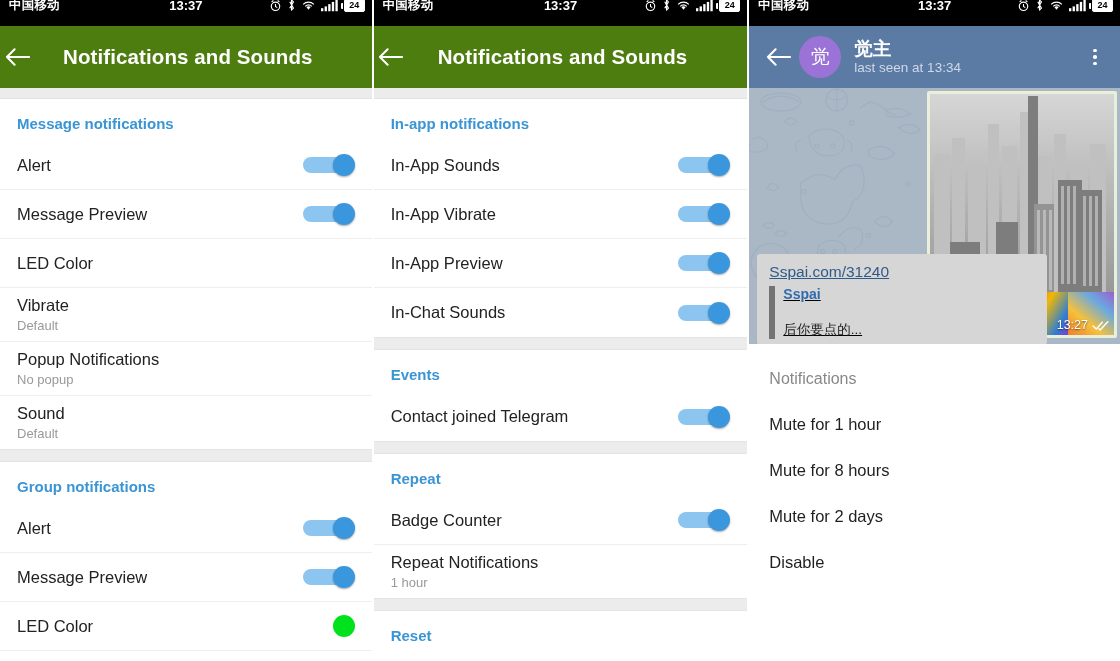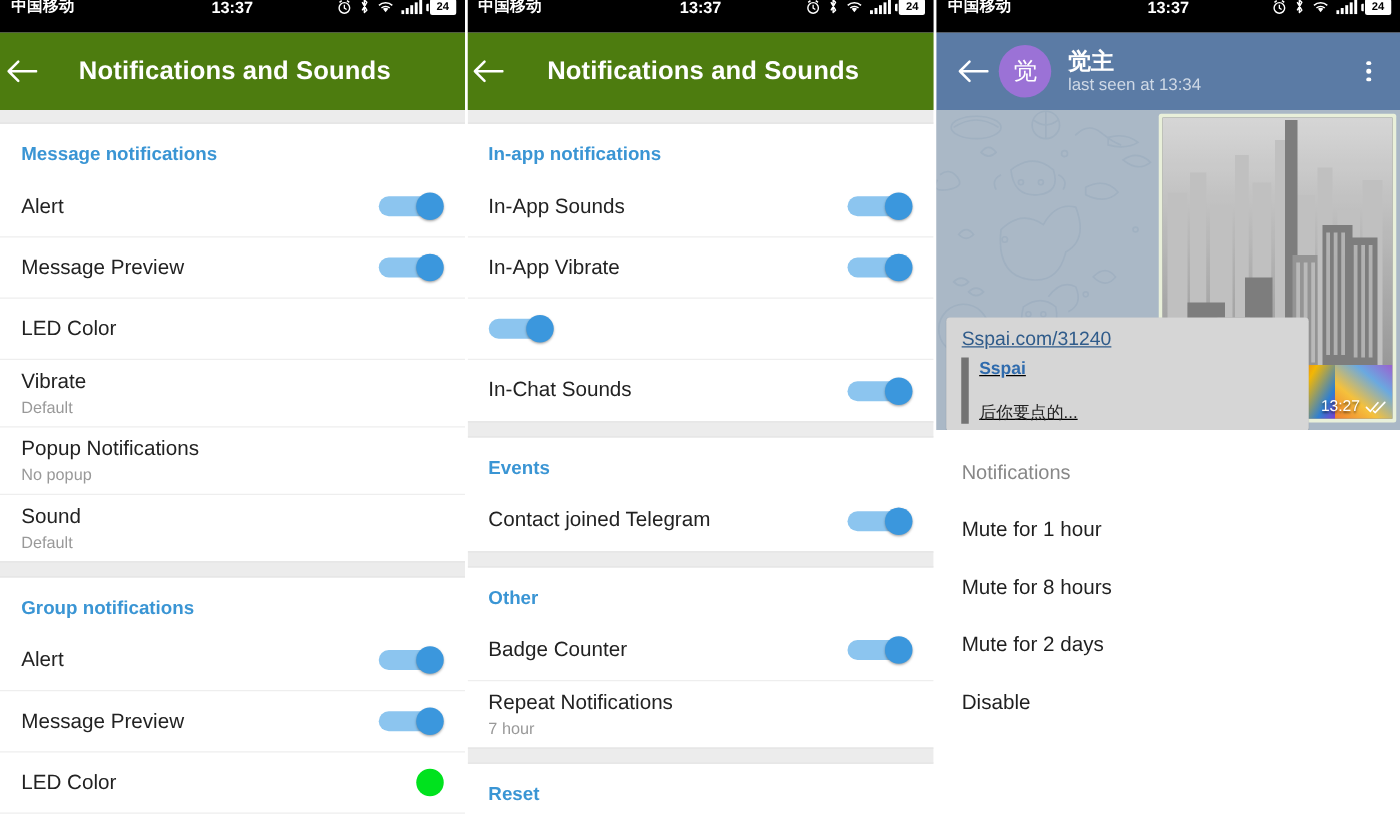--- a/index.html
+++ b/index.html
@@ -286,20 +286,21 @@
           </span>
       </div>
       <div class="row">
         <span class="row-flexlabel">In-App Vibrate</span>
         <span class="toggle">
             <span class="track"></span>
             <span class="thumb"></span>
           </span>
       </div>
       <div class="row">
+        <span class="row-flexlabel">In-App Preview</span>
         <span class="toggle">
             <span class="track"></span>
             <span class="thumb"></span>
           </span>
       </div>
       <div class="row" style="border-bottom:none">
         <span class="row-flexlabel">In-Chat Sounds</span>
         <span class="toggle">
             <span class="track"></span>
             <span class="thumb"></span>
@@ -312,31 +313,31 @@
       <div class="row" style="border-bottom:none">
         <span class="row-flexlabel">Contact joined Telegram</span>
         <span class="toggle">
             <span class="track"></span>
             <span class="thumb"></span>
           </span>
       </div>
 
       <div class="divider-band"></div>
 
-      <div class="section-header">Other</div>
+      <div class="section-header">Repeat</div>
       <div class="row">
         <span class="row-flexlabel">Badge Counter</span>
         <span class="toggle">
             <span class="track"></span>
             <span class="thumb"></span>
           </span>
       </div>
       <div class="row tall" style="border-bottom:none">
         <span class="row-main">Repeat Notifications</span>
-        <span class="row-sub">7 hour</span>
+        <span class="row-sub">1 hour</span>
       </div>
 
       <div class="divider-band"></div>
 
       <div class="section-header">Reset</div>
     </div>
   </div>
 
   <div class="gap"></div>
 

